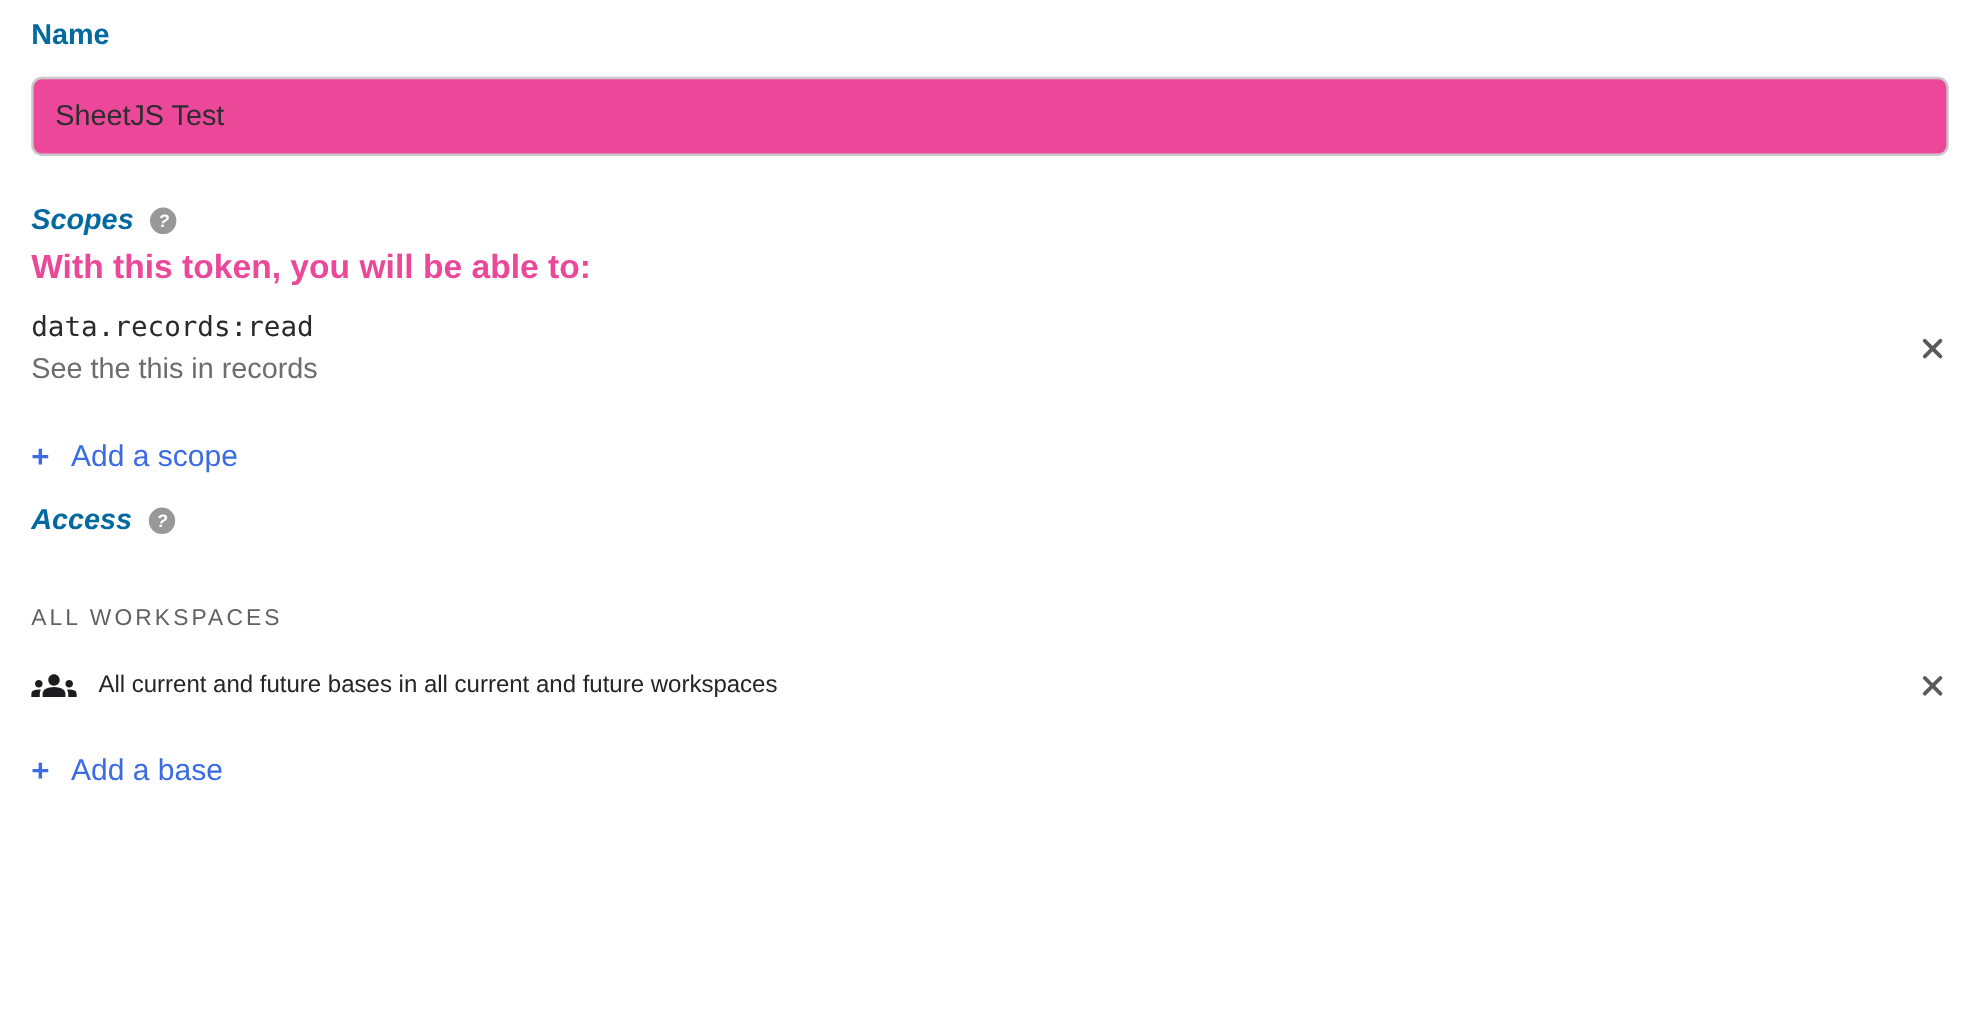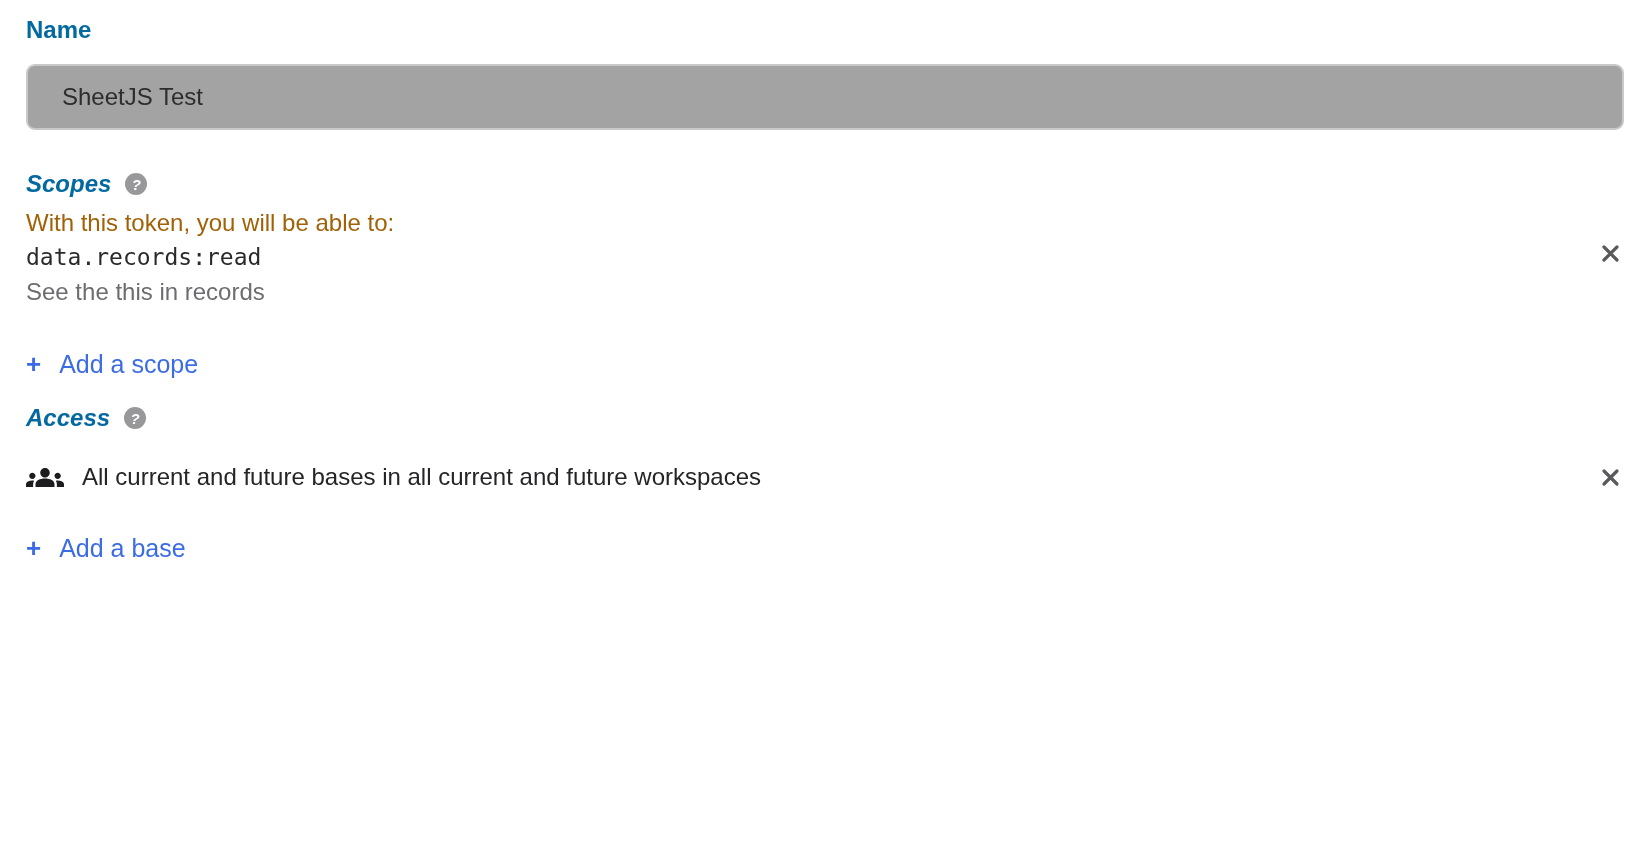--- a/index.html
+++ b/index.html
@@ -27,31 +27,32 @@
   .desc {
     font-size: 24px; color: #6d6d70; line-height: 34px;
     margin-top: 8px;
   }
 
   .name-input {
     display: block; width: 100%;
     margin-top: 18px;
     height: 66px;
     border: 2px solid #c9c9cb; border-radius: 9px;
-    padding: 0 34px;
+    padding: 0 18px;
     font-family: "Liberation Sans", sans-serif;
     font-size: 24px; color: #2d2d2f;
-    outline: none; background: #a3a3a3;
+    outline: none; background: #ec4899;
   }
 
   .scopes-section { margin-top: 38px; }
-  .intro { font-size: 24px; color: #a16207; line-height: 34px; margin-top: 6px; }
+  .intro { font-size: 28px; color: #ec4899; line-height: 34px; margin-top: 6px; font-weight: bold; }
 
   .scope-row {
-    display: flex; align-items: flex-start; justify-content: space-between;
+    display: flex; align-items: center; justify-content: space-between;
+    margin-top: 16px;
   }
   .scope-row:first-of-type { margin-top: 16px; }
   .scope-name {
     font-family: "DejaVu Sans Mono", monospace;
     font-size: 23px; color: #2a2a2c; line-height: 35px;
   }
   .scope-desc { font-size: 24px; color: #6d6d70; line-height: 33px; }
 
   .x-btn {
     background: none; border: none; padding: 4px; cursor: pointer;
@@ -73,21 +74,21 @@
   .group-label {
     margin-top: 54px;
     font-size: 19px; color: #626265; letter-spacing: 2.6px;
     line-height: 24px;
   }
 
   .workspace-row {
     display: flex; align-items: center; margin-top: 26px;
   }
   .workspace-icon { display: inline-flex; margin-right: 18px; }
-  .workspace-label { font-size: 24px; color: #252527; line-height: 34px; flex: 1; }
+  .workspace-label { font-size: 20px; color: #252527; line-height: 34px; flex: 1; }
 
   .add-base { margin-top: 38px; }
 </style>
 </head>
 <body>
 
 <div class="page">
 
   <div class="name-section">
     <div class="section-title">Name</div>
@@ -121,20 +122,21 @@
       <span>Add a scope</span>
     </button>
   </div>
 
   <div class="access-section">
     <div class="section-title-row">
       <span class="section-title">Access</span>
       <span class="help-icon">?</span>
     </div>
 
+    <div class="group-label">ALL WORKSPACES</div>
 
     <div class="workspace-row">
       <span class="workspace-icon">
         <svg width="38" height="26" viewBox="0 4.5 24 14.5" fill="#1d1d1f">
           <path d="M12 12.75c1.63 0 3.07.39 4.24.9 1.08.48 1.76 1.56 1.76 2.73V18H6v-1.61c0-1.18.68-2.26 1.76-2.73 1.17-.52 2.61-.91 4.24-.91zM4 13c1.1 0 2-.9 2-2s-.9-2-2-2-2 .9-2 2 .9 2 2 2zm1.13 1.1c-.37-.06-.74-.1-1.13-.1-.99 0-1.93.21-2.78.58C.48 14.9 0 15.62 0 16.43V18h4.5v-1.61c0-.83.23-1.61.63-2.29zM20 13c1.1 0 2-.9 2-2s-.9-2-2-2-2 .9-2 2 .9 2 2 2zm4 3.43c0-.81-.48-1.53-1.22-1.85-.85-.37-1.79-.58-2.78-.58-.39 0-.76.04-1.13.1.4.68.63 1.46.63 2.29V18H24v-1.57zM12 6c1.66 0 3 1.34 3 3s-1.34 3-3 3-3-1.34-3-3 1.34-3 3-3z"></path>
         </svg>
       </span>
       <span class="workspace-label">All current and future bases in all current and future workspaces</span>
       <button class="x-btn">
         <span>

